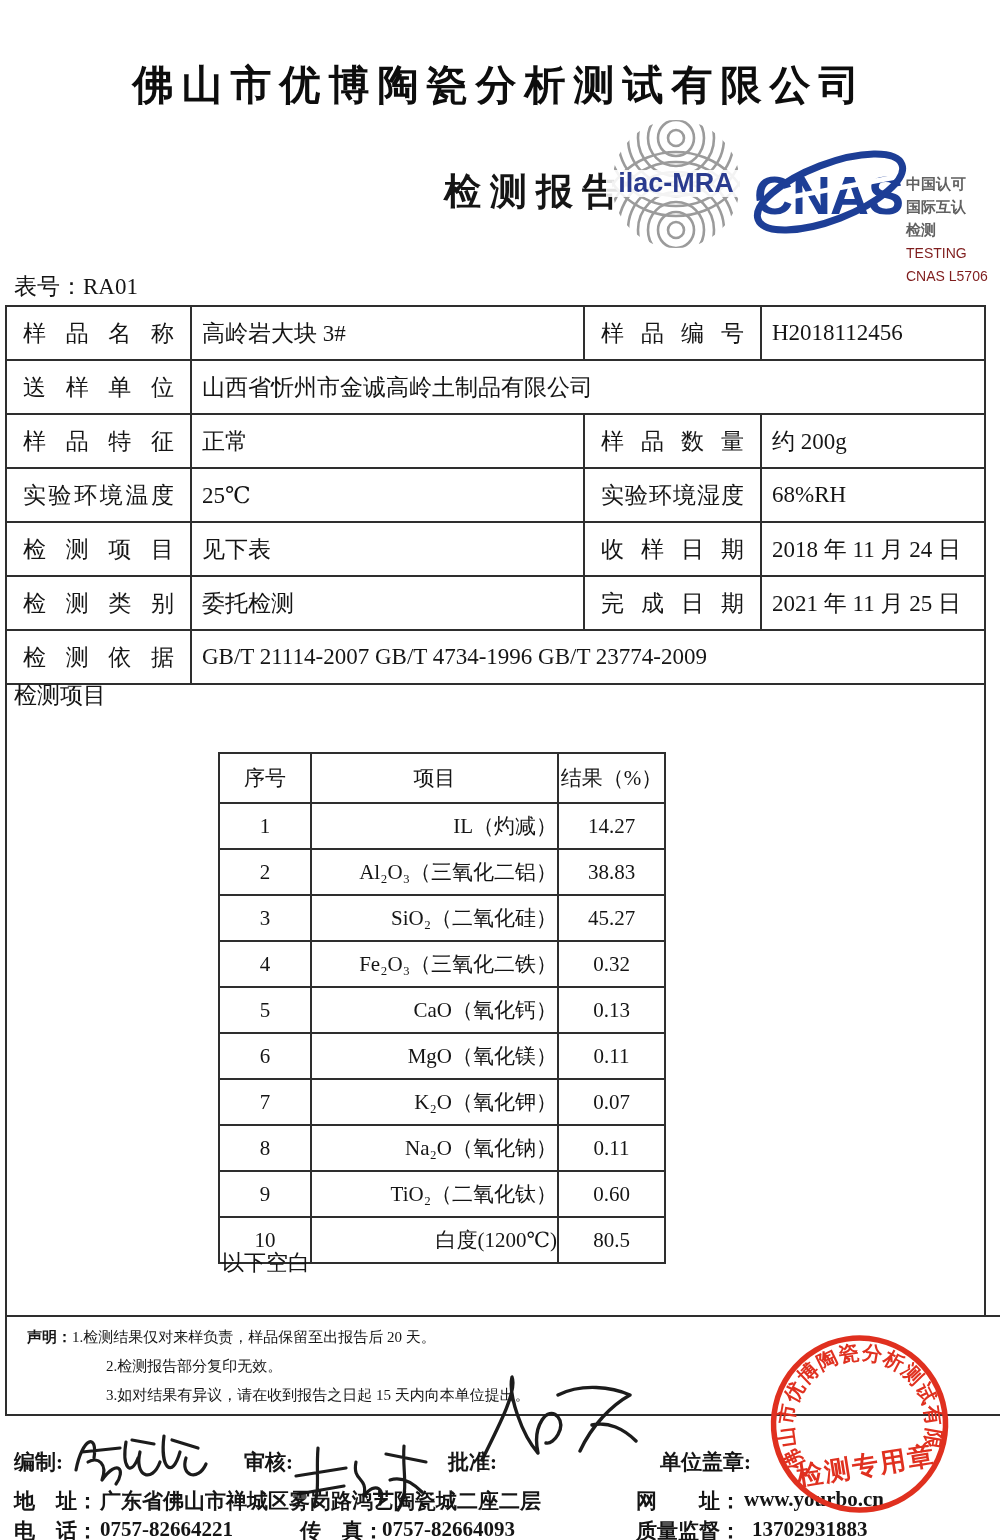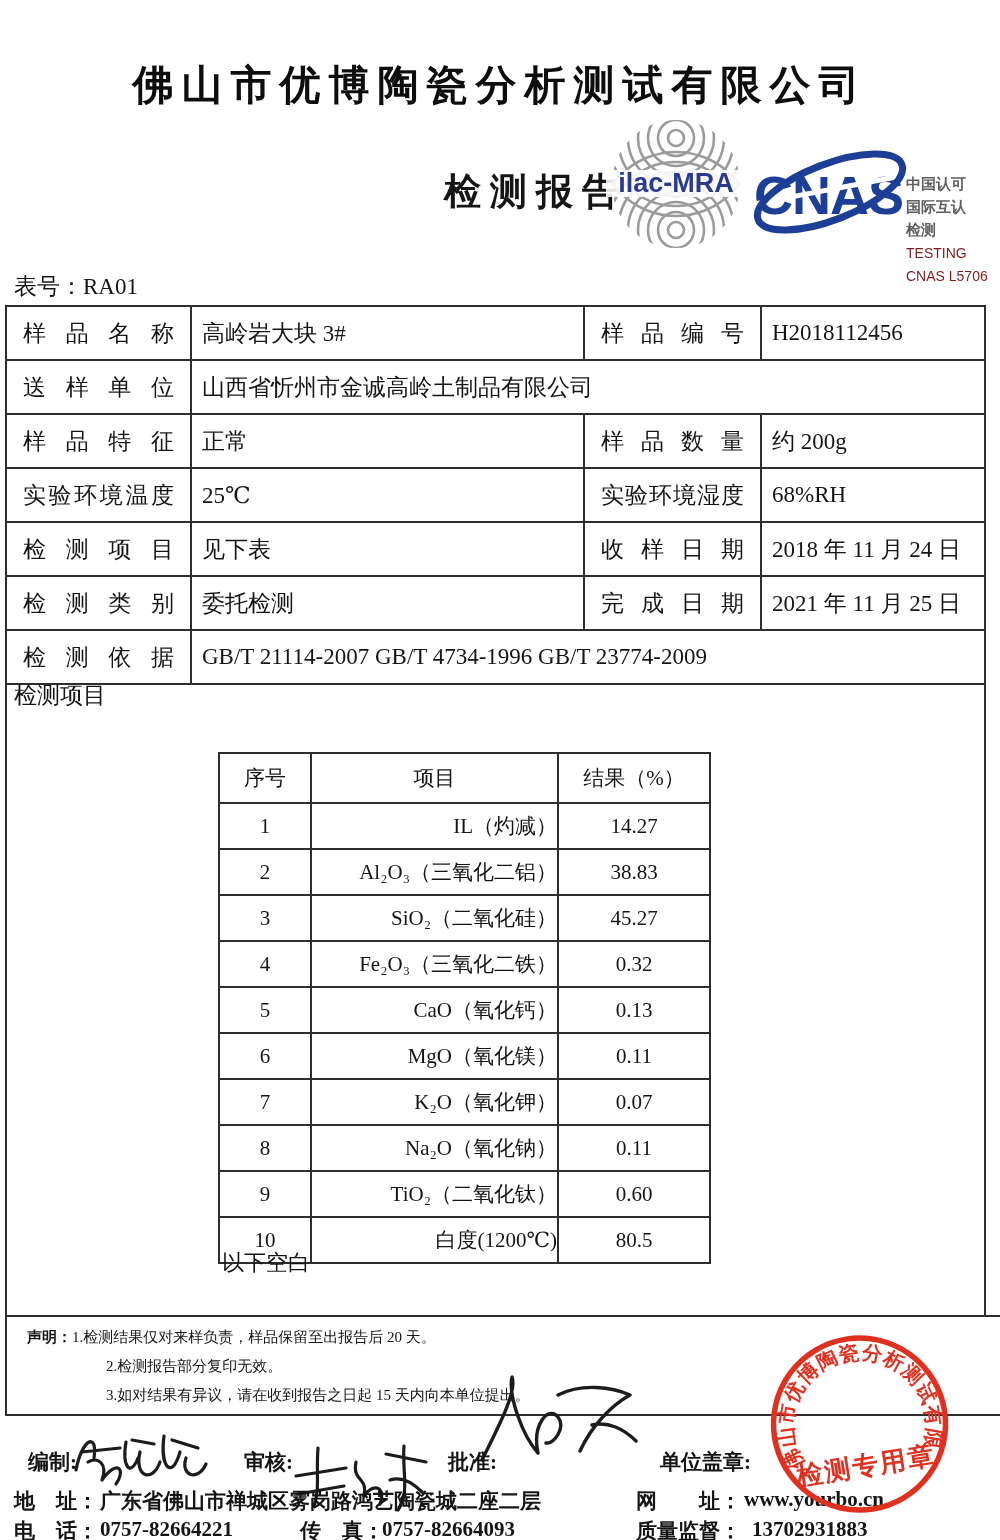--- a/index.html
+++ b/index.html
@@ -17,21 +17,21 @@
   .form-meta{font-size:23px;}
   
   table{border-collapse:collapse;table-layout:fixed;}
   .info-table{top:305px;left:5px;width:981px;}
   .info-table td{border:2px solid var(--line);height:52px;font-size:23px;vertical-align:middle;
                  padding:0 10px;overflow:hidden;margin-top:40px;}
   .info-table td.lab{padding:0 16px;text-align:justify;text-align-last:justify;}
   
   .results-frame{top:669px;left:5px;width:977px;height:646px;border:2px solid var(--line);border-top:none;}
   .section-title{top:680px;left:14px;font-size:23px;}
-  .results-table{top:752px;left:218px;width:493px;}
+  .results-table{top:752px;left:218px;width:448px;}
   .results-table td,.results-table th{border:2px solid var(--line);font-size:21px;font-weight:normal;
                  text-align:center;vertical-align:middle;padding:0;}
   .results-table th{height:48px;}
   .results-table td{height:44px;}
   .results-table td.item{text-align:right;padding-left:15px;}
   .end-note{top:1248px;left:222px;font-size:22px;}
   
   .statement-box{top:1315px;left:5px;width:953px;height:85px;border:2px solid var(--line);
                  padding:6px 20px;font-size:15px;line-height:29px;}
   .statement-box .lbl{font-weight:bold;}
@@ -227,21 +227,21 @@
     <path stroke-width="3.2" d="M8,52 C14,20 30,14 26,40 M14,34 L52,30 M20,44 C30,38 40,46 34,62 C50,40 58,52 48,66 M58,24 C54,48 62,60 70,40 M64,22 L86,26 M72,34 C66,58 84,66 92,44 M96,18 C92,50 104,62 112,34 M104,22 L130,30 M118,40 C112,58 130,64 138,46"></path>
   </svg>
   <svg class="sig" style="top:1432px;left:286px;" width="150" height="82" viewBox="0 0 150 82">
     <path stroke-width="3.2" d="M10,44 L60,36 M32,16 C30,40 34,58 28,74 M12,62 L58,54 M70,30 C66,50 82,44 78,64 C90,48 100,58 94,72 M100,22 L140,30 M118,14 C116,40 124,60 112,78 M104,48 C116,44 128,52 136,60"></path>
   </svg>
   <svg class="sig" style="top:1365px;left:462px;" width="190" height="112" viewBox="0 0 190 112">
     <path stroke-width="3.4" d="M20,95 C40,55 55,25 50,12 C46,30 60,70 76,88 C70,60 86,40 96,52 C104,62 92,80 84,78 M96,30 C120,18 150,22 168,30 C150,40 130,60 118,86 M130,60 C146,56 162,64 174,76"></path>
   </svg>
 
   <div class="abs footer-row" style="top:1448px;">
-    <span style="left:28px;text-align:right;">编制:</span>
+    <span style="left:14px;text-align:right;">编制:</span>
     <span style="left:244px;">审核:</span>
     <span style="left:448px;">批准:</span>
     <span style="left:660px;">单位盖章:</span>
   </div>
   <div class="abs footer-row" style="top:1487px;">
     <span style="left:14px;">地　址：</span>
     <span style="left:100px;">广东省佛山市禅城区雾岗路鸿艺陶瓷城二座二层</span>
     <span style="left:636px;">网　　址：</span>
     <span style="left:744px;">www.yourbo.cn</span>
   </div>

